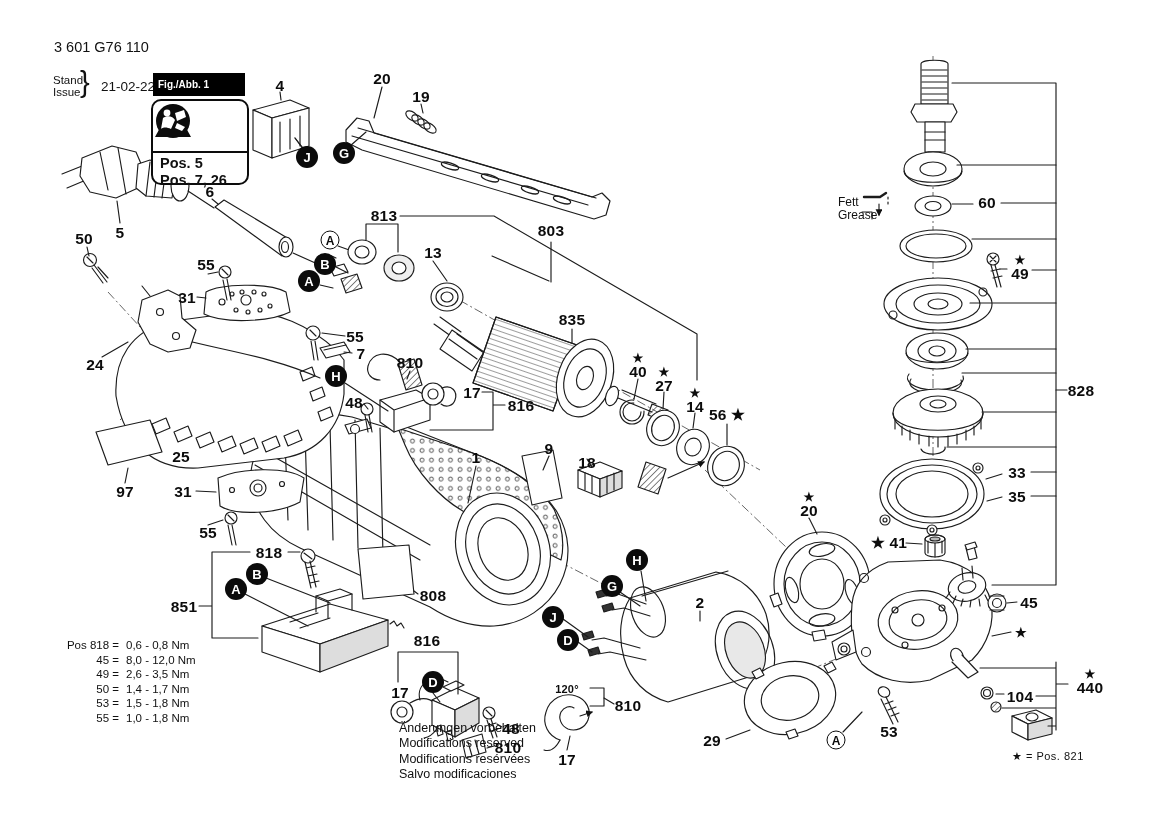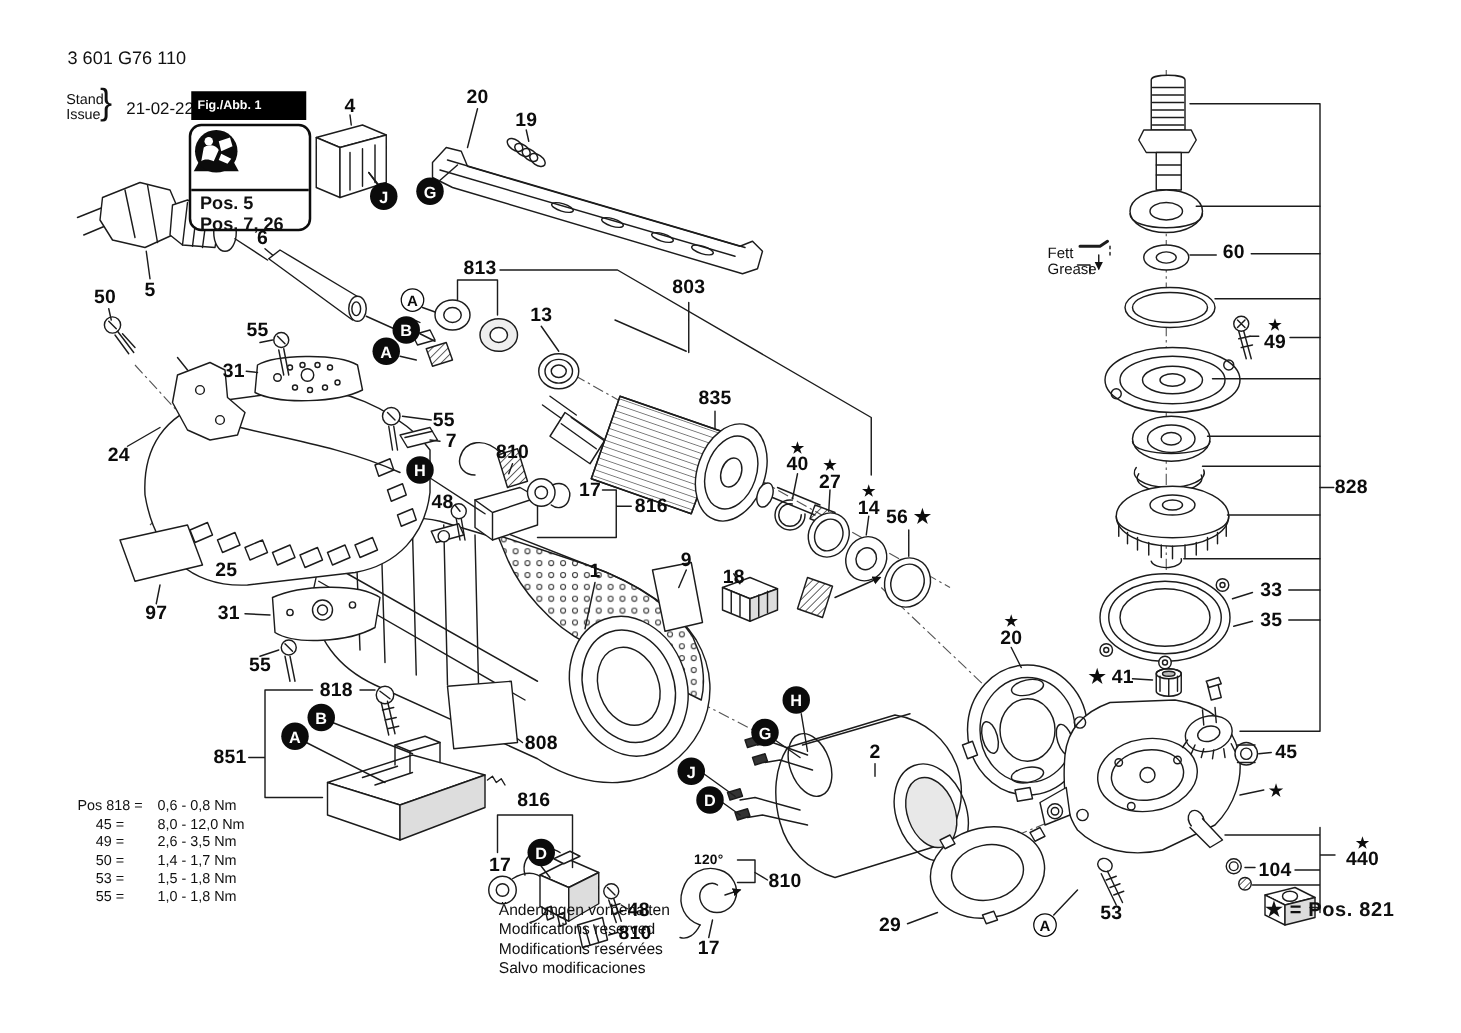--- a/index.html
+++ b/index.html
@@ -26,23 +26,23 @@
   #date{left:101px;top:79px;font-size:13.5px;}
   #fig-box{left:153px;top:73px;width:92px;height:23px;background:#000;color:#fff;
            font-size:10px;font-weight:bold;display:flex;align-items:center;padding-left:5px;box-sizing:border-box;}
   #warning-box{left:151px;top:99px;width:98px;height:86px;border:2.6px solid #0c0c0c;border-radius:10px;
                box-sizing:border-box;background:#fff;}
   #warning-icons{height:50px;display:flex;align-items:center;justify-content:center;gap:5px;
                  border-bottom:2.2px solid #0c0c0c;}
   #warning-pos{padding:2px 0 0 7px;font-size:14.5px;font-weight:bold;line-height:16.5px;}
   #torque-block{left:57px;top:638px;font-size:11.5px;line-height:14.6px;}
   .trow{display:grid;grid-template-columns:62px auto;column-gap:7px;}
-  .tpos{text-align:center;}
+  .tpos{text-align:right;}
   #footnotes{left:399px;top:721px;font-size:12.5px;line-height:15.4px;}
-  #star-legend{left:1012px;top:718px;font-size:16px;font-weight:bold;letter-spacing:.5px;}
+  #star-legend{left:1012px;top:750px;font-size:11px;font-weight:normal;letter-spacing:.5px;}
   #grease-note{left:838px;top:196px;font-size:12px;line-height:12.5px;}
 </style>
 </head>
 <body>
 
 <div id="page">
 
 <svg width="1169" height="826" viewBox="0 0 1169 826">
 <defs>
   <pattern id="dots" width="9.5" height="9.5" patternUnits="userSpaceOnUse">

